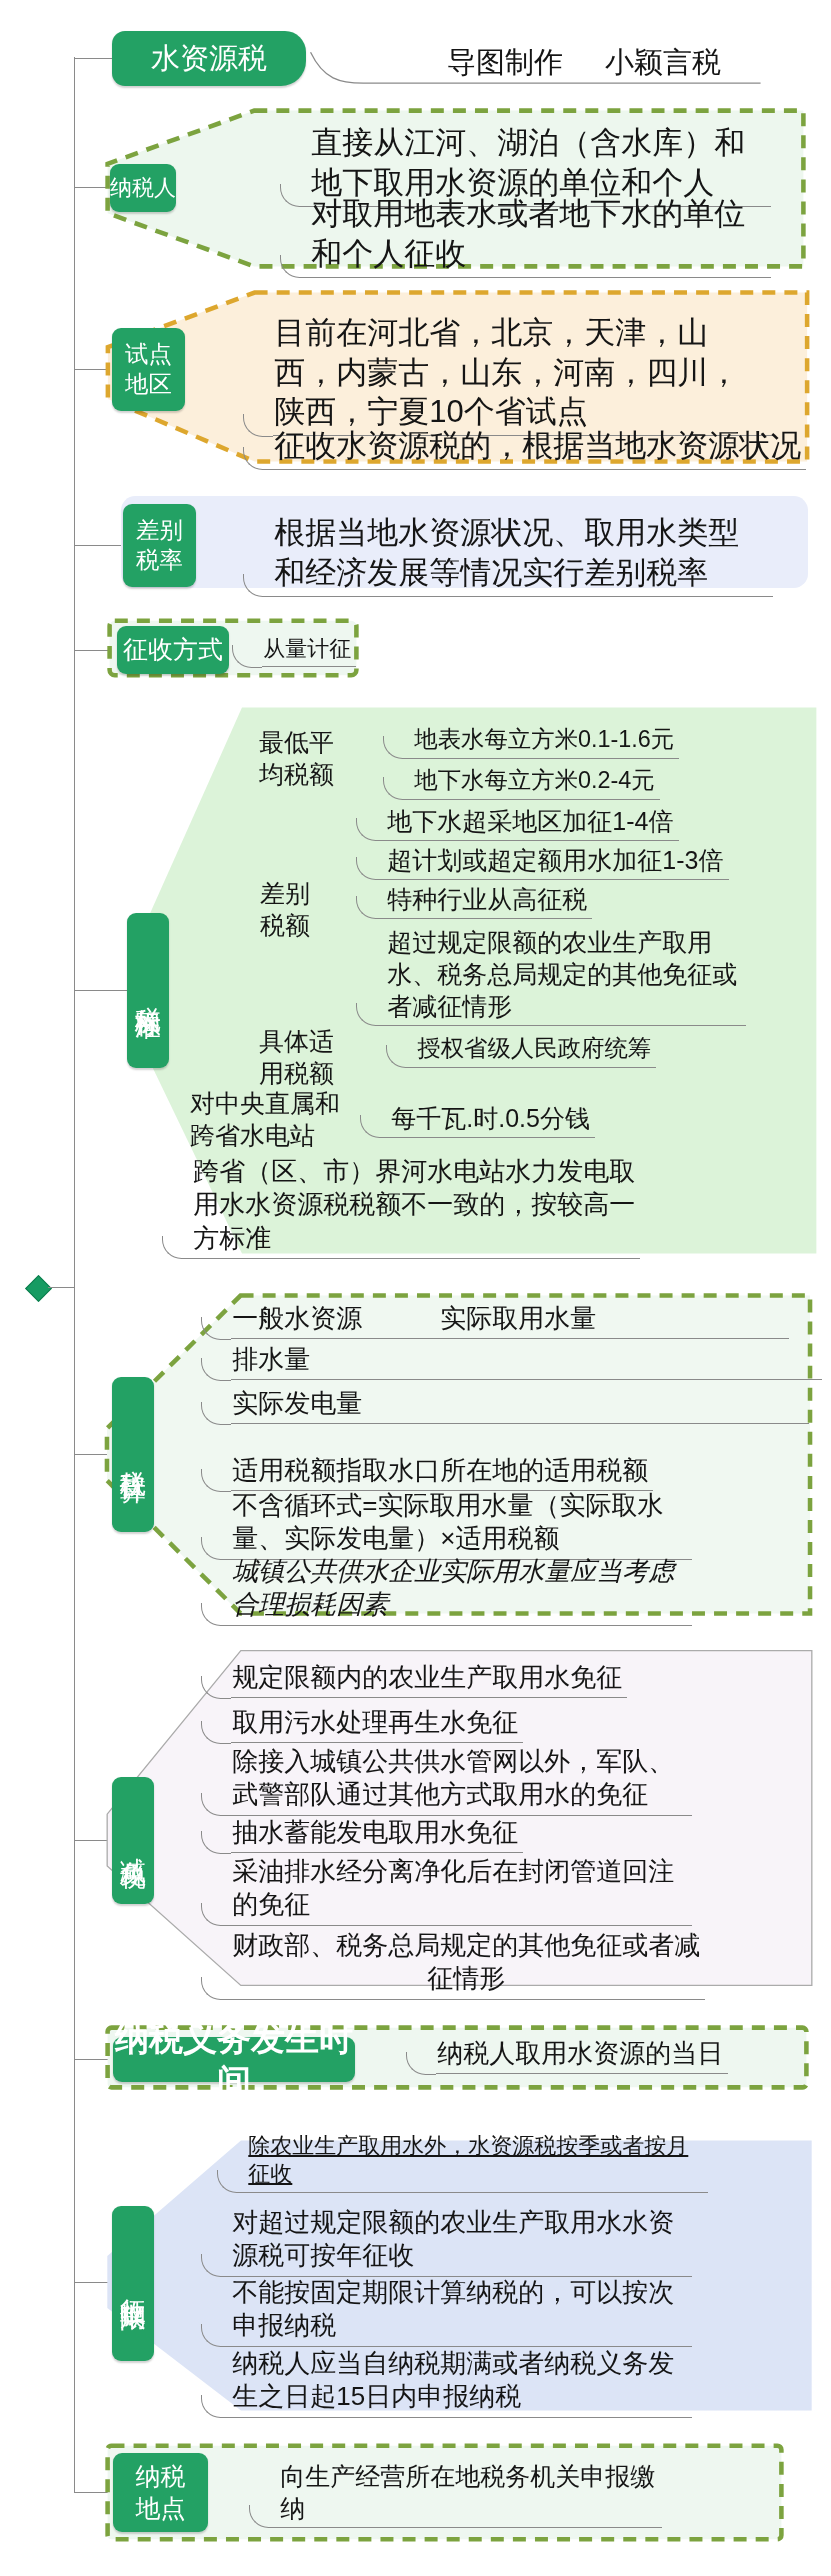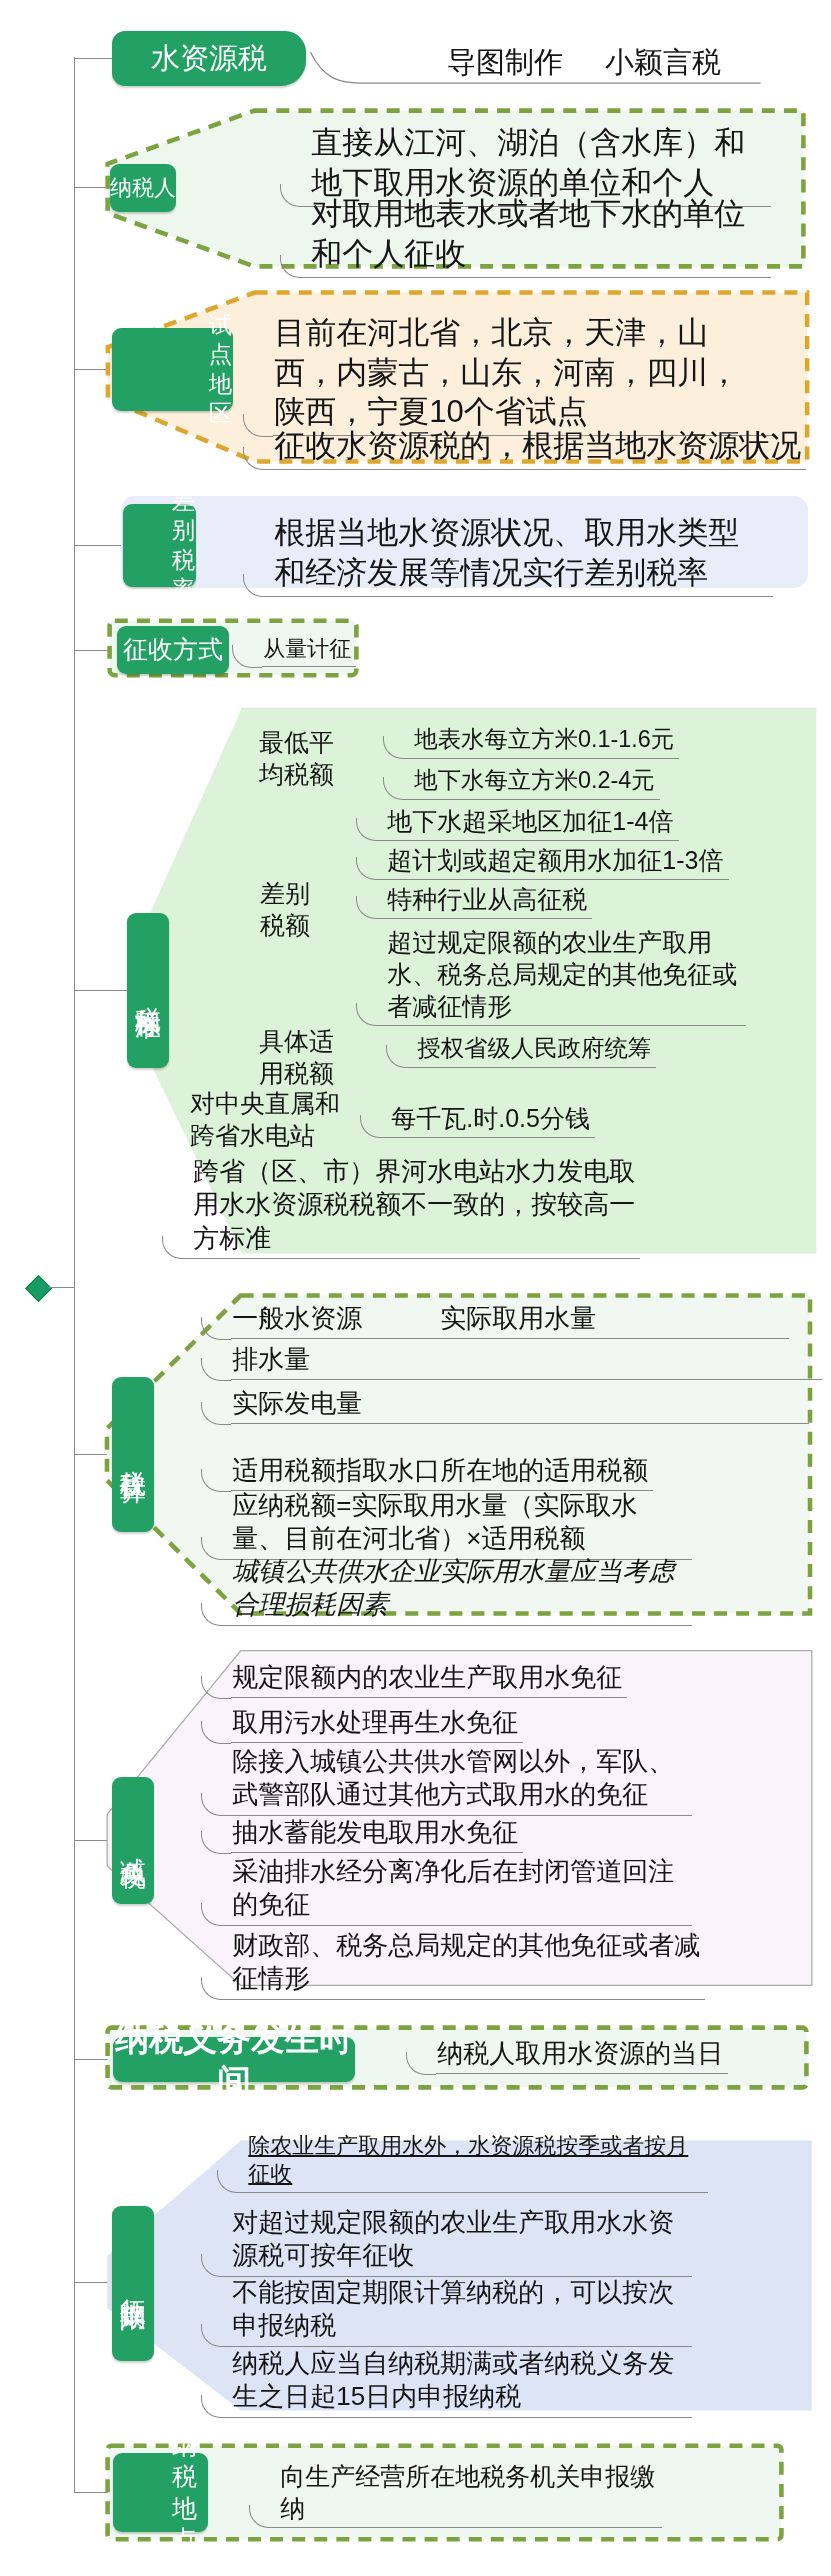--- a/index.html
+++ b/index.html
@@ -10,21 +10,21 @@
   }
   .abs{position:absolute;}
   .stub{position:absolute;height:1.3px;background:#8a8a8a;}
   .trunk{position:absolute;width:1.3px;background:#8a8a8a;}
   .node{
     position:absolute;background:#23a164;color:#ffffff;
     display:flex;align-items:center;justify-content:center;text-align:center;
     border-radius:9px;line-height:1.25;box-shadow:0 1.3px 1.9px rgba(0,0,0,0.18);
   }
   .vnode{writing-mode:vertical-rl;text-orientation:upright;letter-spacing:2.6px;}
-  .wrap2{word-break:break-all;padding-left:48px;}
+  .wrap2{word-break:break-all;}
   .item{
     position:absolute;color:#151515;line-height:1.28;
     border-bottom:1.3px solid #8a8a8a;padding:0 5.2px 3.2px 1.3px;
   }
   .nowrap{white-space:nowrap;}
   .hk::before{
     content:"";position:absolute;left:-30px;bottom:-1.3px;width:29px;height:22px;
     border-left:1.3px solid #8a8a8a;border-bottom:1.3px solid #8a8a8a;
     border-bottom-left-radius:19.5px;
   }
@@ -129,35 +129,35 @@
   <span>一般水资源</span>
   <span>实际取用水量</span>
 </div>
 <div class="item hk pair" style="left:231px;top:1343px;width:585px;font-size:26px;gap:78px;">
   <span>排水量</span>
 </div>
 <div class="item hk pair" style="left:231px;top:1387px;width:572px;font-size:26px;gap:52px;">
   <span>实际发电量</span>
 </div>
 <div class="item hk nowrap" style="left:231px;top:1454px;font-size:26px;">适用税额指取水口所在地的适用税额</div>
-<div class="item hk" style="left:231px;top:1489px;width:455px;font-size:26px;">应纳税额=实际取用水量（实际取水量、目前在河北省）×适用税额</div>
+<div class="item hk" style="left:231px;top:1489px;width:455px;font-size:26px;">不含循环式=实际取用水量（实际取水量、实际发电量）×适用税额</div>
 <div class="item hk" style="left:231px;top:1555px;width:455px;font-size:26px;font-style:italic;">城镇公共供水企业实际用水量应当考虑合理损耗因素</div>
 
 <svg class="container-svg" style="left:104px;top:1648px;" width="711" height="340" viewBox="0 0 1094 524">
   <polygon points="210,4 1090,4 1090,520 210,520 4,336 4,256" fill="#f8f4f9" stroke="#ababab" stroke-width="2"></polygon>
 </svg>
 <div class="node vnode" style="left:112px;top:1777px;width:42px;height:127px;font-size:26px;">
   <span>减免税</span>
 </div>
 <div class="item hk nowrap" style="left:231px;top:1661px;font-size:26px;">规定限额内的农业生产取用水免征</div>
 <div class="item hk nowrap" style="left:231px;top:1706px;font-size:26px;">取用污水处理再生水免征</div>
 <div class="item hk" style="left:231px;top:1745px;width:455px;font-size:26px;">除接入城镇公共供水管网以外，军队、武警部队通过其他方式取用水的免征</div>
 <div class="item hk nowrap" style="left:231px;top:1816px;font-size:26px;">抽水蓄能发电取用水免征</div>
 <div class="item hk" style="left:231px;top:1855px;width:455px;font-size:26px;">采油排水经分离净化后在封闭管道回注的免征</div>
-<div class="item hk" style="left:231px;top:1929px;width:468px;font-size:26px;">财政部、税务总局规定的其他免征或者减征情形</div>
+<div class="item hk" style="left:231px;top:1929px;width:468px;font-size:26px;text-align:center;">财政部、税务总局规定的其他免征或者减征情形</div>
 
 <svg class="container-svg" style="left:105px;top:2025px;" width="704" height="65" viewBox="0 0 1084 100">
   <rect x="4" y="4" width="1076" height="92" rx="6" fill="#eef7f0" stroke="#7ca33f" stroke-width="7" stroke-dasharray="20 14"></rect>
 </svg>
 <div class="node" style="left:113px;top:2037px;width:242px;height:45px;font-size:34px;font-weight:bold;">
   <span>纳税义务发生时间</span>
 </div>
 <div class="item hk nowrap" style="left:436px;top:2037px;font-size:26px;">纳税人取用水资源的当日</div>
 
 <svg class="container-svg" style="left:104px;top:2138px;" width="711" height="275" viewBox="0 0 1094 424">

